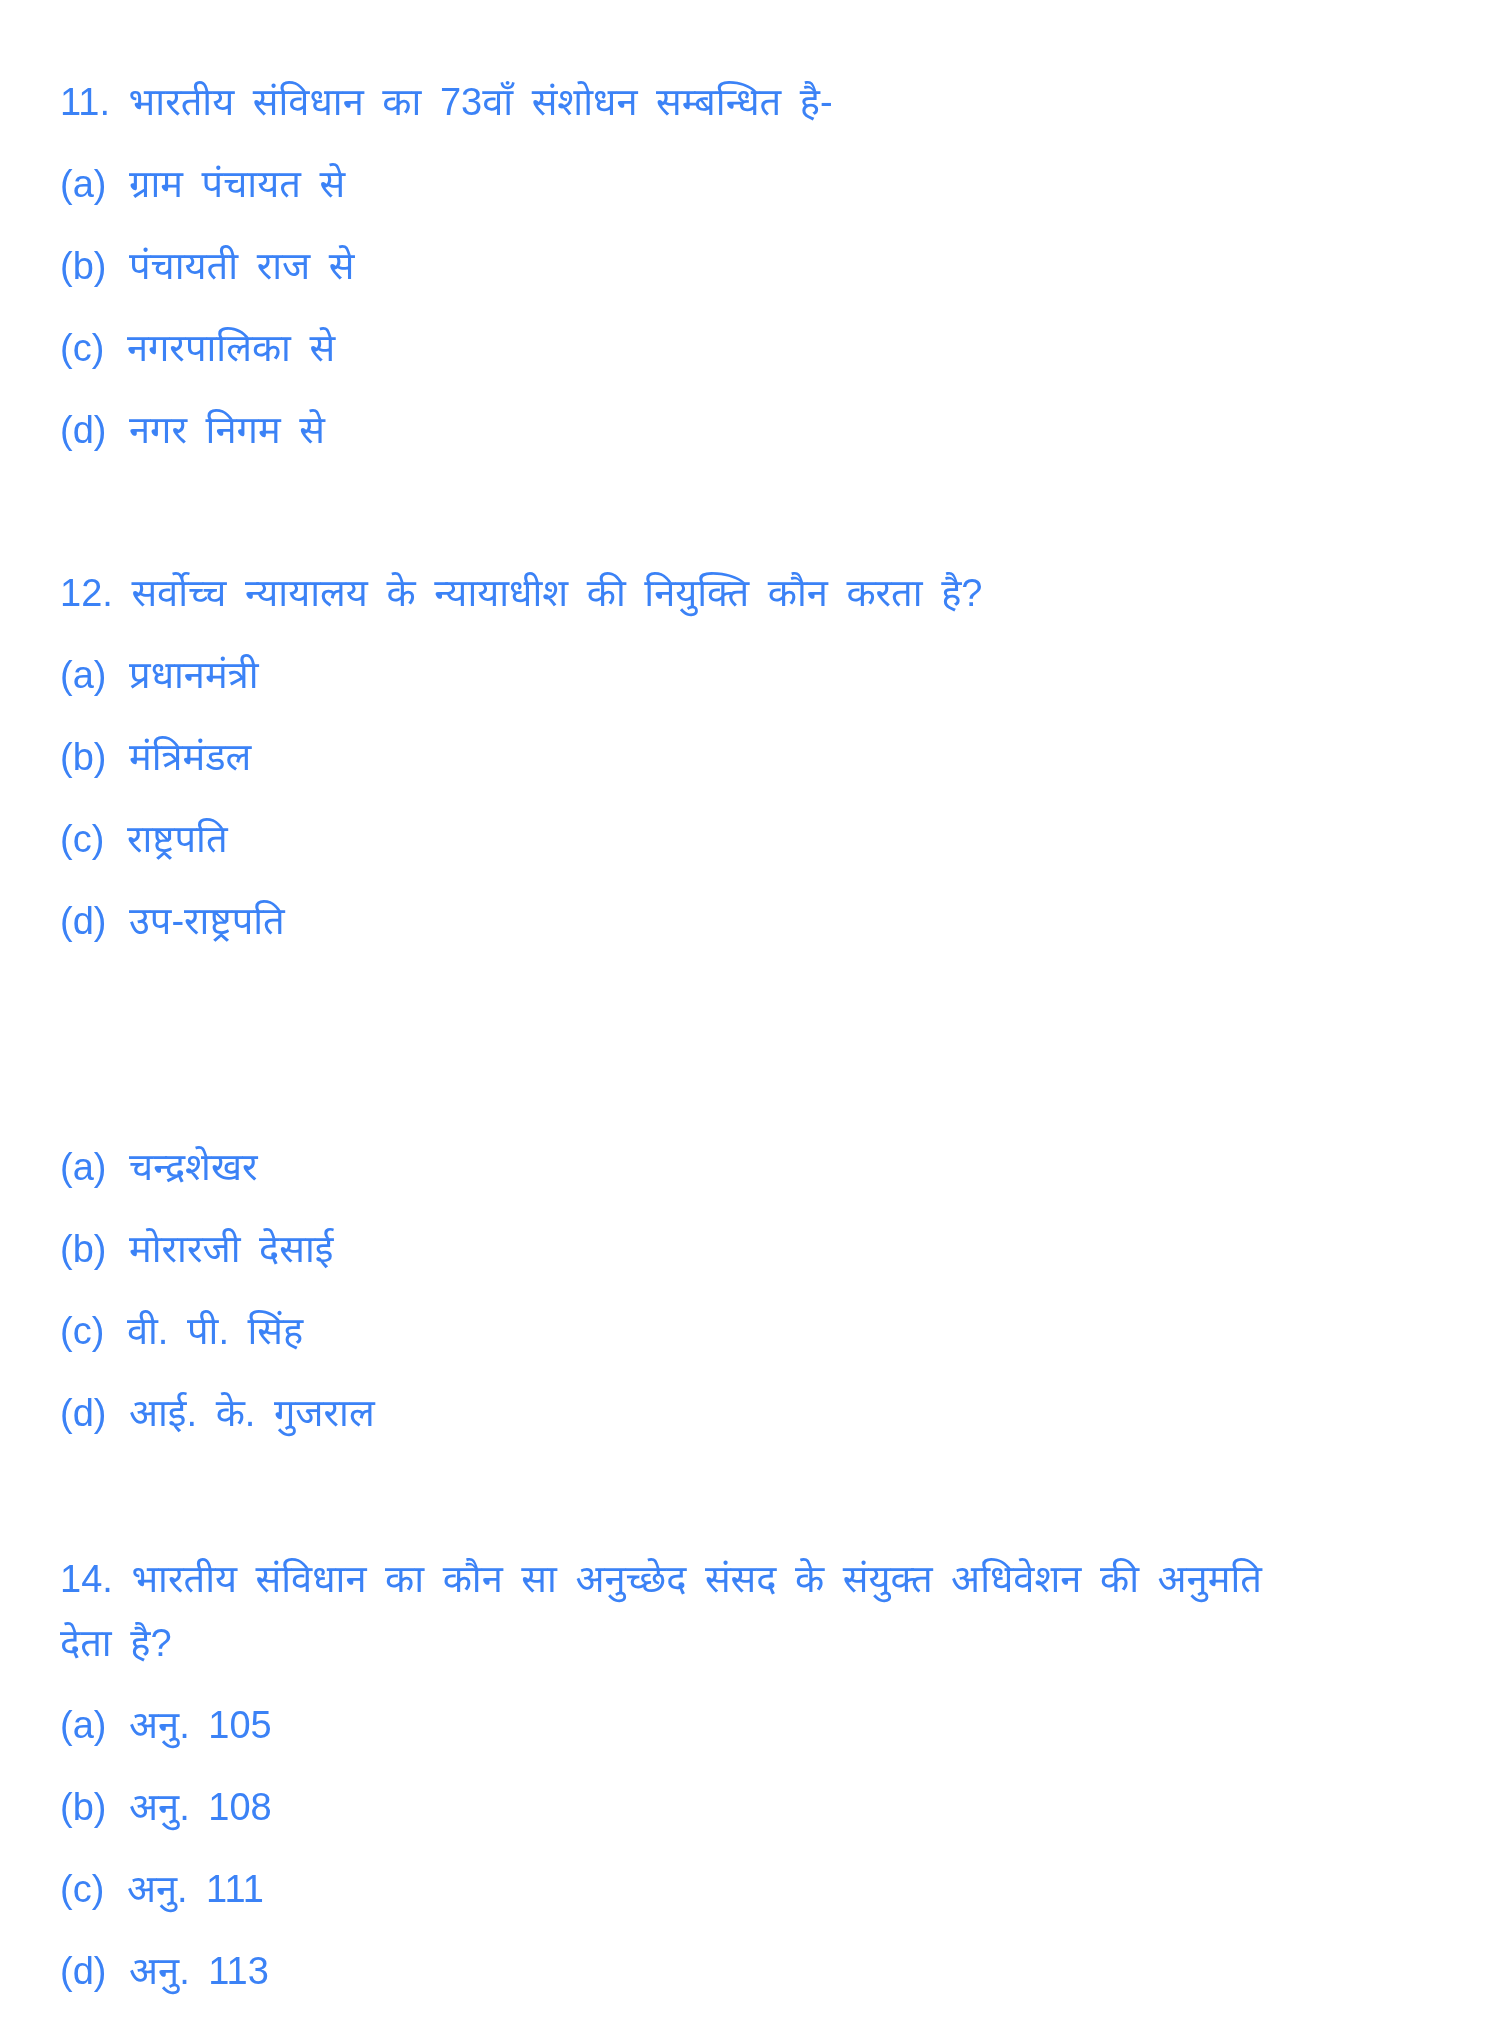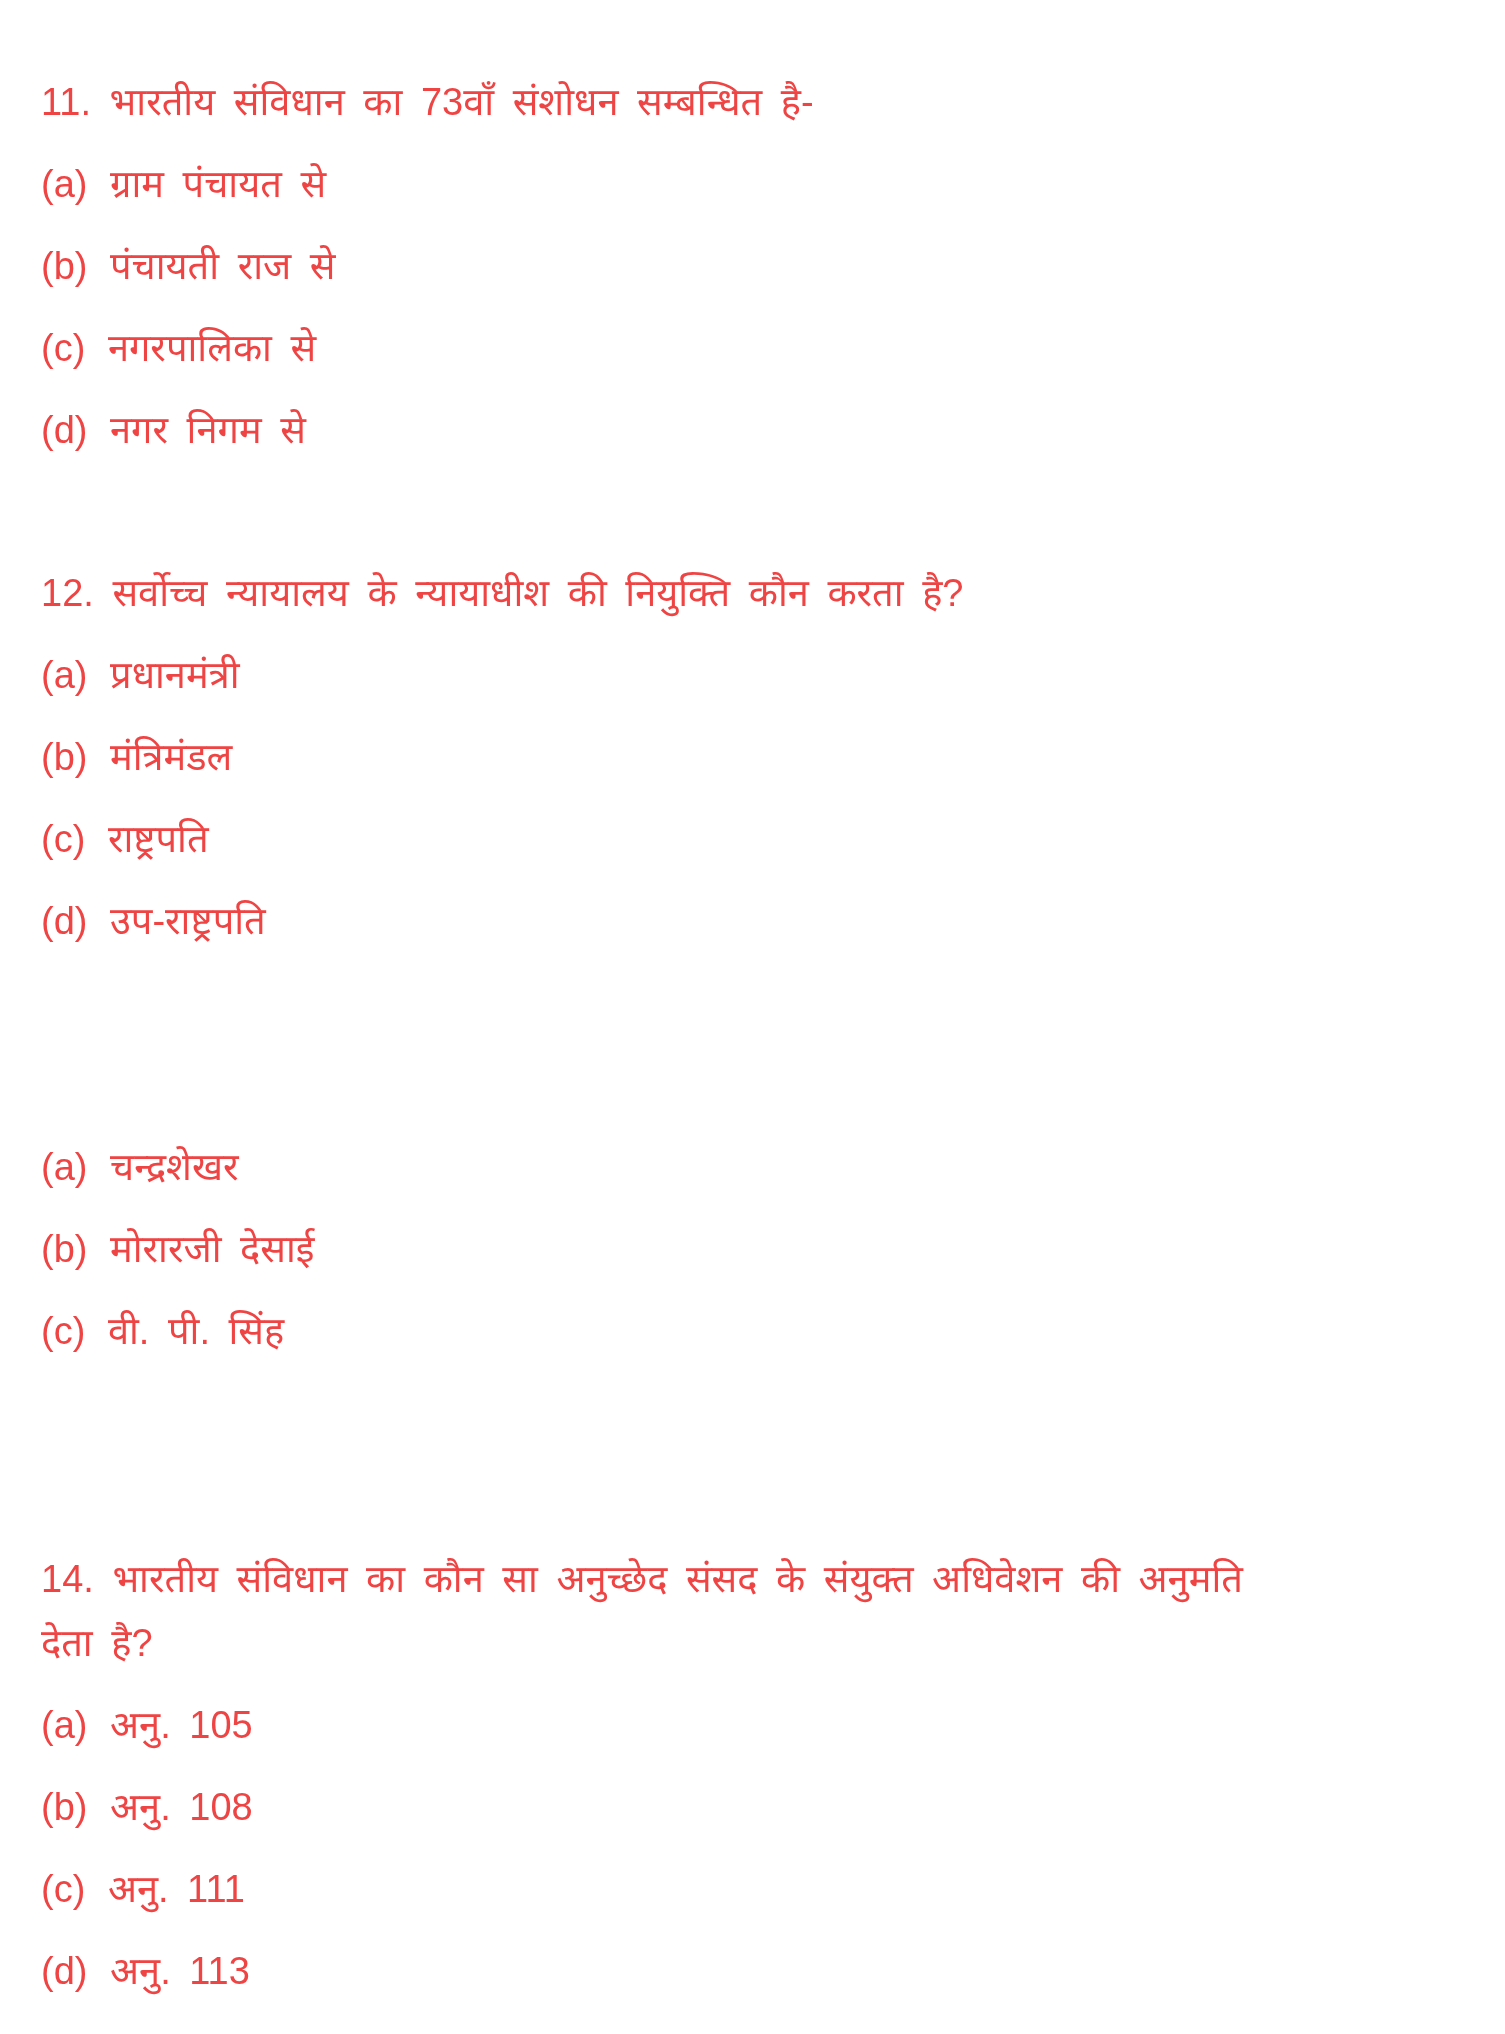--- a/index.html
+++ b/index.html
@@ -17,27 +17,27 @@
   }
   .page {
     position: absolute;
     left: 0; top: 0;
     width: 1505px;
     height: 2034px;
     background: #ffffff;
   }
   .line {
     position: absolute;
-    left: 41px;
+    left: 60px;
     height: 44px;
     line-height: 44px;
     font-size: 38px;
     white-space: nowrap;
     word-spacing: 8px;
-    color: #ef4444;
+    color: #3b82f6;
   }
   .qnum { margin-right: 0; }
   .opt-label { display: inline-block; margin-right: 4px; }
 </style>
 </head>
 <body>
 
 <div class="page">
 
   <div class="line" style="top:80px;">
@@ -87,20 +87,24 @@
     <span>चन्द्रशेखर</span>
   </div>
   <div class="line" style="top:1227px;">
     <span class="opt-label">(b)</span>
     <span>मोरारजी देसाई</span>
   </div>
   <div class="line" style="top:1309px;">
     <span class="opt-label">(c)</span>
     <span>वी. पी. सिंह</span>
   </div>
+  <div class="line" style="top:1391px;">
+    <span class="opt-label">(d)</span>
+    <span>आई. के. गुजराल</span>
+  </div>
 
   <div class="line" style="top:1557px;">
     <span class="qnum">14.</span>
     <span>भारतीय संविधान का कौन सा अनुच्छेद संसद के संयुक्त अधिवेशन की अनुमति</span>
   </div>
   <div class="line" style="top:1621px;">
     <span>देता है?</span>
   </div>
   <div class="line" style="top:1703px;">
     <span class="opt-label">(a)</span>

